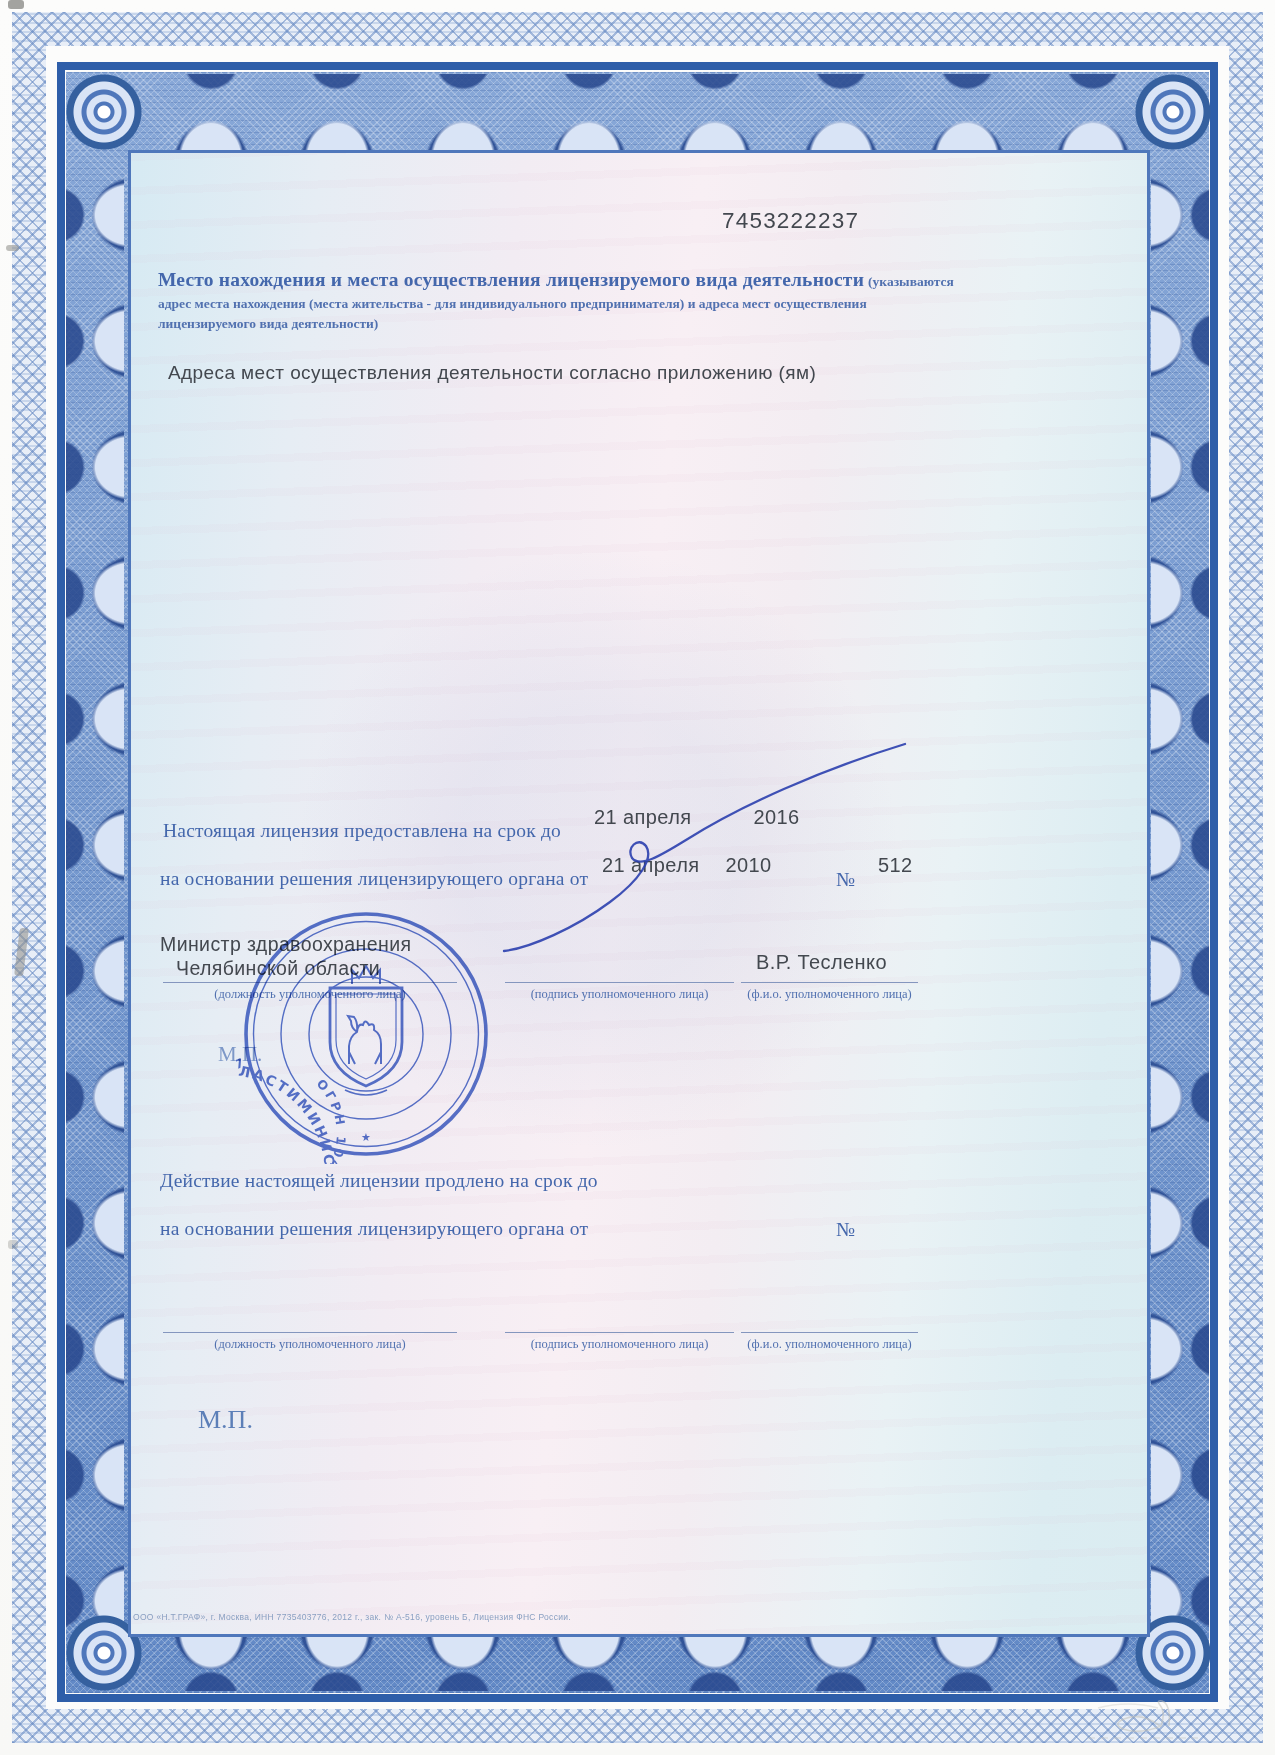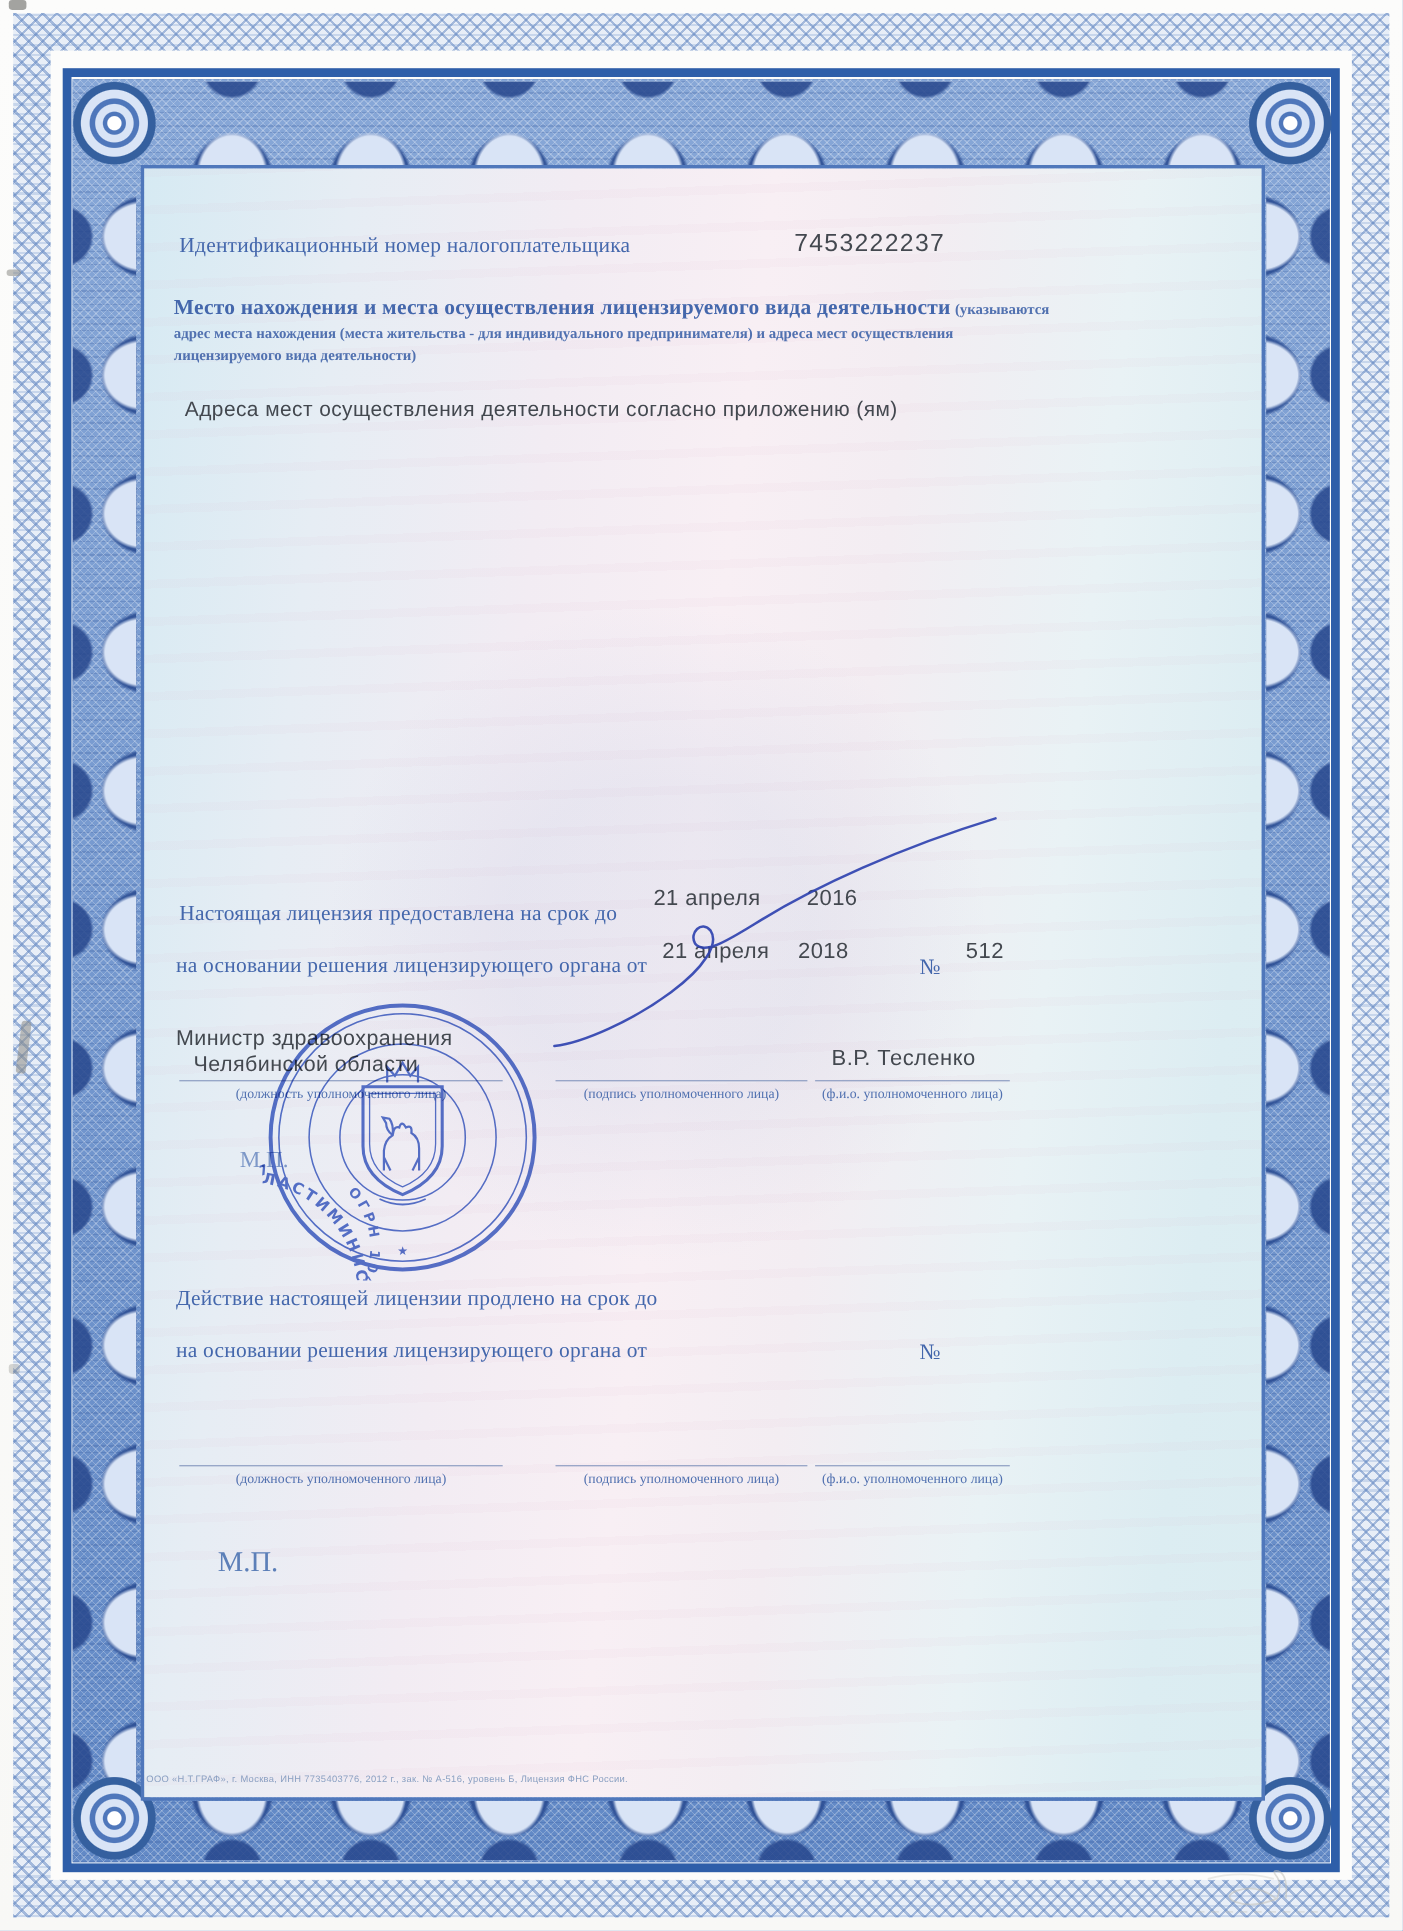--- a/index.html
+++ b/index.html
@@ -102,39 +102,38 @@
   <div class="rose rose-tr"></div>
   <div class="rose rose-bl"></div>
   <div class="rose rose-br"></div>
   <div class="gmask"></div>
 
   <div class="staple" style="left:8px;top:0;width:16px;height:9px;background:#5a5a55;"></div>
   <div class="staple" style="left:6px;top:245px;width:13px;height:6px;"></div>
   <div class="staple" style="left:17px;top:928px;width:9px;height:48px;transform:rotate(7deg);"></div>
   <div class="staple" style="left:8px;top:1240px;width:10px;height:9px;opacity:.35;"></div>
 
-  <div class="abs lbl z2" style="left:163px;top:213px;">Идентификационный номер налогоплательщика</div>
   <div class="abs fill z2" style="left:722px;top:208px;font-size:22.5px;letter-spacing:1.2px;">7453222237</div>
 
   <div class="abs z2" style="left:158px;top:268px;width:800px;line-height:1.28;font-weight:bold;">
     <span class="lbl" style="white-space:normal;">Место нахождения и места осуществления лицензируемого вида деятельности</span>
     <span class="lbl-sm">(указываются адрес места нахождения (места жительства - для индивидуального предпринимателя) и адреса мест осуществления лицензируемого вида деятельности)</span>
   </div>
   <div class="abs fill z2" style="left:168px;top:362px;font-size:19px;">Адреса мест осуществления деятельности согласно приложению (ям)</div>
 
   <div class="abs lbl z2" style="left:163px;top:820px;">Настоящая лицензия предоставлена на срок до</div>
   <div class="abs z2" style="left:594px;top:806px;">
     <span class="fill" style="font-size:20px;">21 апреля</span>
-    <span class="fill" style="font-size:20px;margin-left:38px;">2016</span>
+    <span class="fill" style="font-size:20px;margin-left:58px;">2016</span>
   </div>
 
   <div class="abs lbl z2" style="left:160px;top:868px;">на основании решения лицензирующего органа от</div>
   <div class="abs z2" style="left:602px;top:854px;">
     <span class="fill" style="font-size:20px;">21 апреля</span>
-    <span class="fill" style="font-size:20px;margin-left:22px;">2018</span>
+    <span class="fill" style="font-size:20px;margin-left:22px;">2010</span>
   </div>
   <div class="abs lbl z2" style="left:836px;top:868px;font-size:20px;">№</div>
   <div class="abs fill z2" style="left:878px;top:854px;font-size:20px;">512</div>
 
   <div class="abs fill z2" style="left:160px;top:933px;font-size:19.5px;">Министр здравоохранения</div>
   <div class="abs fill z2" style="left:176px;top:957px;font-size:19.5px;">Челябинской области</div>
   <div class="abs fill z2" style="left:756px;top:951px;font-size:20px;">В.Р. Тесленко</div>
 
   <div class="rule z2" style="left:163px;top:982px;width:294px;"></div>
   <div class="rule z2" style="left:505px;top:982px;width:229px;"></div>

